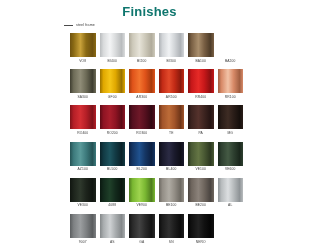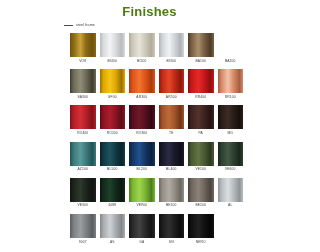--- a/index.html
+++ b/index.html
@@ -20,21 +20,21 @@
     width: 299px;
     height: 252px;
     position: relative;
     background: #ffffff;
   }
   .page-title {
     text-align: center;
     font-size: 13px;
     font-weight: bold;
     letter-spacing: 0.2px;
-    color: #4d7c0f;
+    color: #0f766e;
     margin: 0;
     padding-top: 5px;
     line-height: 14px;
   }
   .legend {
     position: absolute;
     left: 64px;
     top: 21px;
     display: flex;
     align-items: center;

